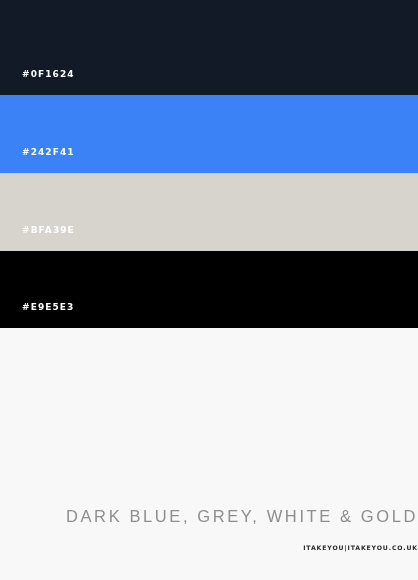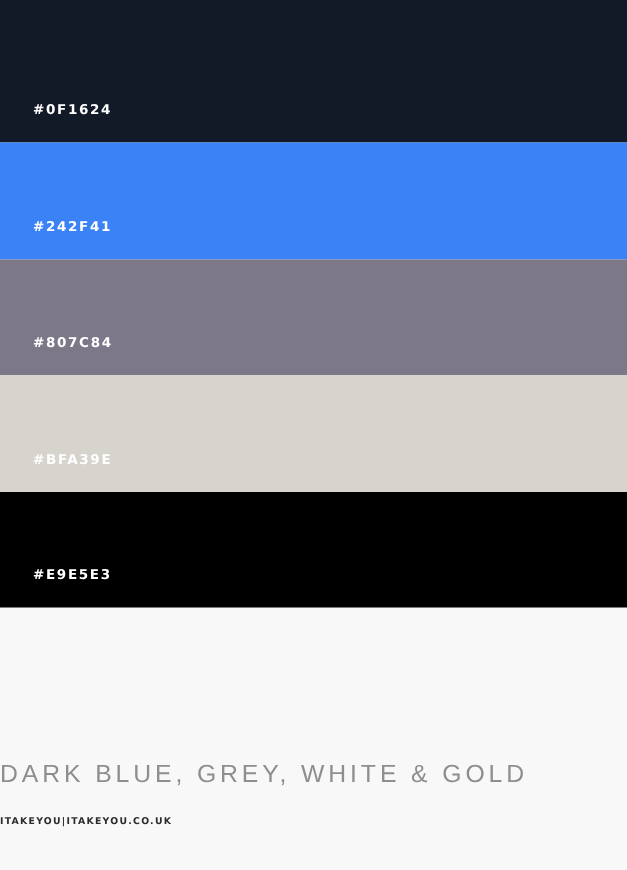--- a/index.html
+++ b/index.html
@@ -43,21 +43,21 @@
     padding-left: 22px;
     padding-bottom: 16px;
     line-height: 1;
     white-space: nowrap;
   }
   .caption {
     flex: 1;
     background: #f8f8f8;
     display: flex;
     flex-direction: column;
-    align-items: flex-start;
+    align-items: flex-end;
     justify-content: flex-start;
     padding-top: 26px;
     box-sizing: border-box;
   }
   .caption-title {
     font-family: "Liberation Sans", sans-serif;
     font-size: 16.5px;
     font-weight: 400;
     letter-spacing: 2.6px;
     color: #8e8e90;
@@ -83,23 +83,20 @@
   <div class="swatches">
 
     <div class="swatch" style="height:95px; background:#121A28;">
       <span class="swatch-label">#0F1624</span>
     </div>
 
     <div class="swatch" style="height:78px; background:#3b82f6;">
       <span class="swatch-label">#242F41</span>
     </div>
 
-    <div class="swatch" style="height:77px; background:#7D7888;">
-      <span class="swatch-label">#807C84</span>
-    </div>
 
     <div class="swatch" style="height:78px; background:#D7D4CE;">
       <span class="swatch-label">#BFA39E</span>
     </div>
 
 
     <div class="swatch" style="height:77px; background:#000000;">
       <span class="swatch-label">#E9E5E3</span>
     </div>
 

